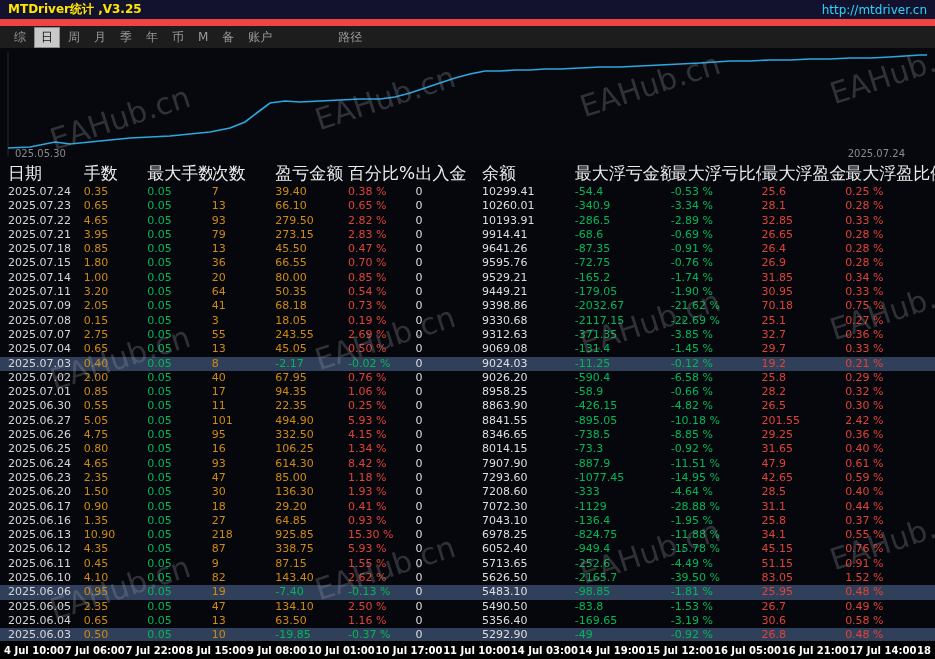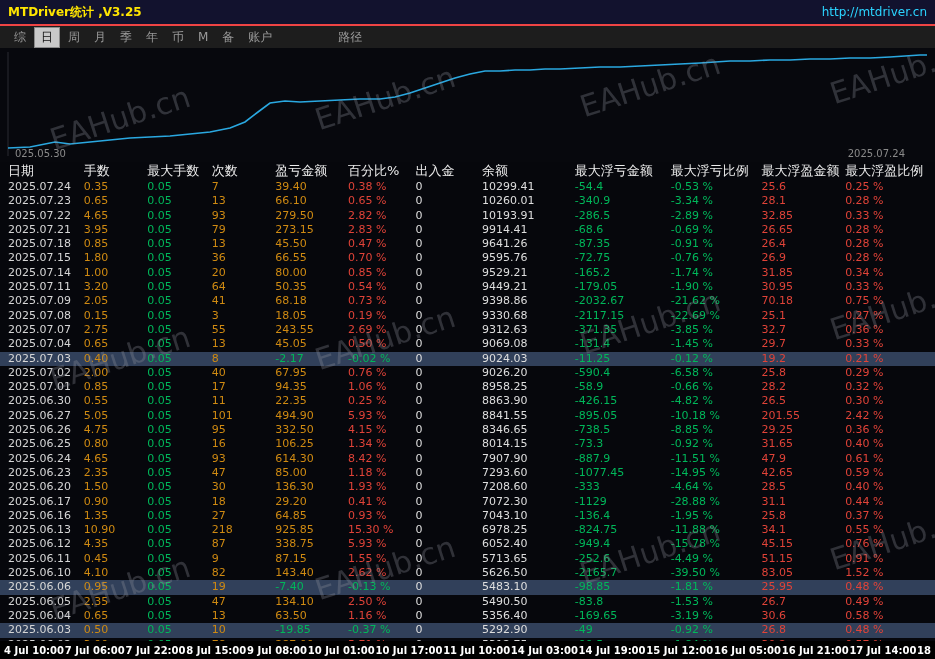--- a/index.html
+++ b/index.html
@@ -1,21 +1,21 @@
 <!DOCTYPE html>
 <html><head>
 <meta charset="utf-8">
 <style>
   * { margin:0; padding:0; box-sizing:border-box; }
   html,body { width:935px; height:659px; overflow:hidden; }
   body { font-family:"DejaVu Sans", sans-serif; background:#000; position:relative; }
   .window { position:absolute; inset:0; background:#06070c; }
 
   
-  .titlebar { height:26px; background:#12122e; border-bottom:2px solid #ef4444;
+  .titlebar { height:26px; background:#12122e; border-bottom:7px solid #ef4444;
     display:flex; align-items:center; justify-content:space-between; padding:0 8px; }
   .titlebar .title { color:#ffe600; font-size:12px; font-weight:bold; }
   .titlebar .url { color:#2bd4ff; font-size:12px; }
 
   
   .menubar { height:22px; background:#1d1d1d; display:flex; align-items:center;
     padding:0 8px; font-size:12px; color:#9a9a9a; }
   .menu-item { padding:1px 6px; margin-right:2px; cursor:default; }
   .menu-item.active { background:#c9c9c9; color:#111; border:1px solid #8a8a8a; }
   .menu-path { margin-left:52px; color:#9a9a9a; padding:1px 6px; }
@@ -23,21 +23,21 @@
   
   .chart { position:relative; height:114px; background:#07080d; }
   .chart svg { position:absolute; left:0; top:0; }
   .chart-label { position:absolute; bottom:3px; font-size:10px; color:#8a8a8a; }
   .chart-label.start { left:15px; }
   .chart-label.end { right:30px; }
 
   
   .stats { width:935px; border-collapse:collapse; table-layout:fixed; }
   .stats th { height:16px; text-align:left; font-weight:normal; color:#ececec;
-    font-size:13px; white-space:nowrap; overflow:hidden; }
+    font-size:17px; white-space:nowrap; overflow:hidden; }
   .stats td { height:14.3px; text-align:left; font-size:11px; line-height:14.3px;
     white-space:nowrap; overflow:hidden; padding:0; }
   .c0 { width:83px; padding-left:8px !important; color:#d6d6d6; }
   .c1 { width:63px; color:#cf8a12; }
   .c2 { width:64px; color:#00b75a; }
   .c3 { width:63px; color:#cf8a12; }
   .c4 { width:72px; color:#cf8a12; }
   .c5 { width:67px; color:#e04338; }
   .c6 { width:66px; color:#dedede; }
   .c7 { width:92px; color:#dedede; }

